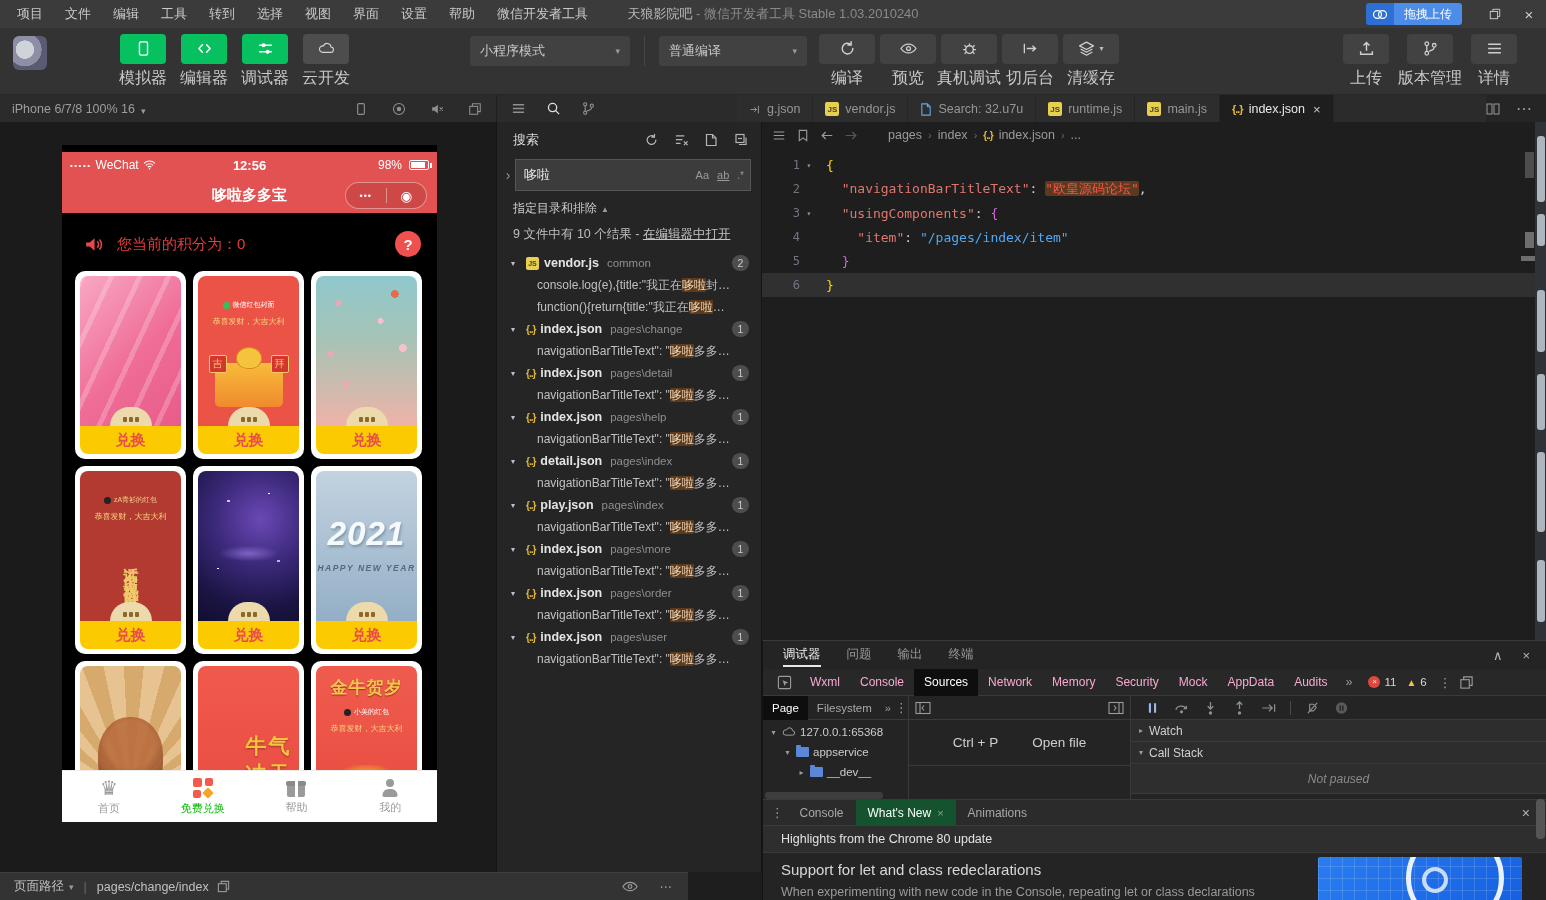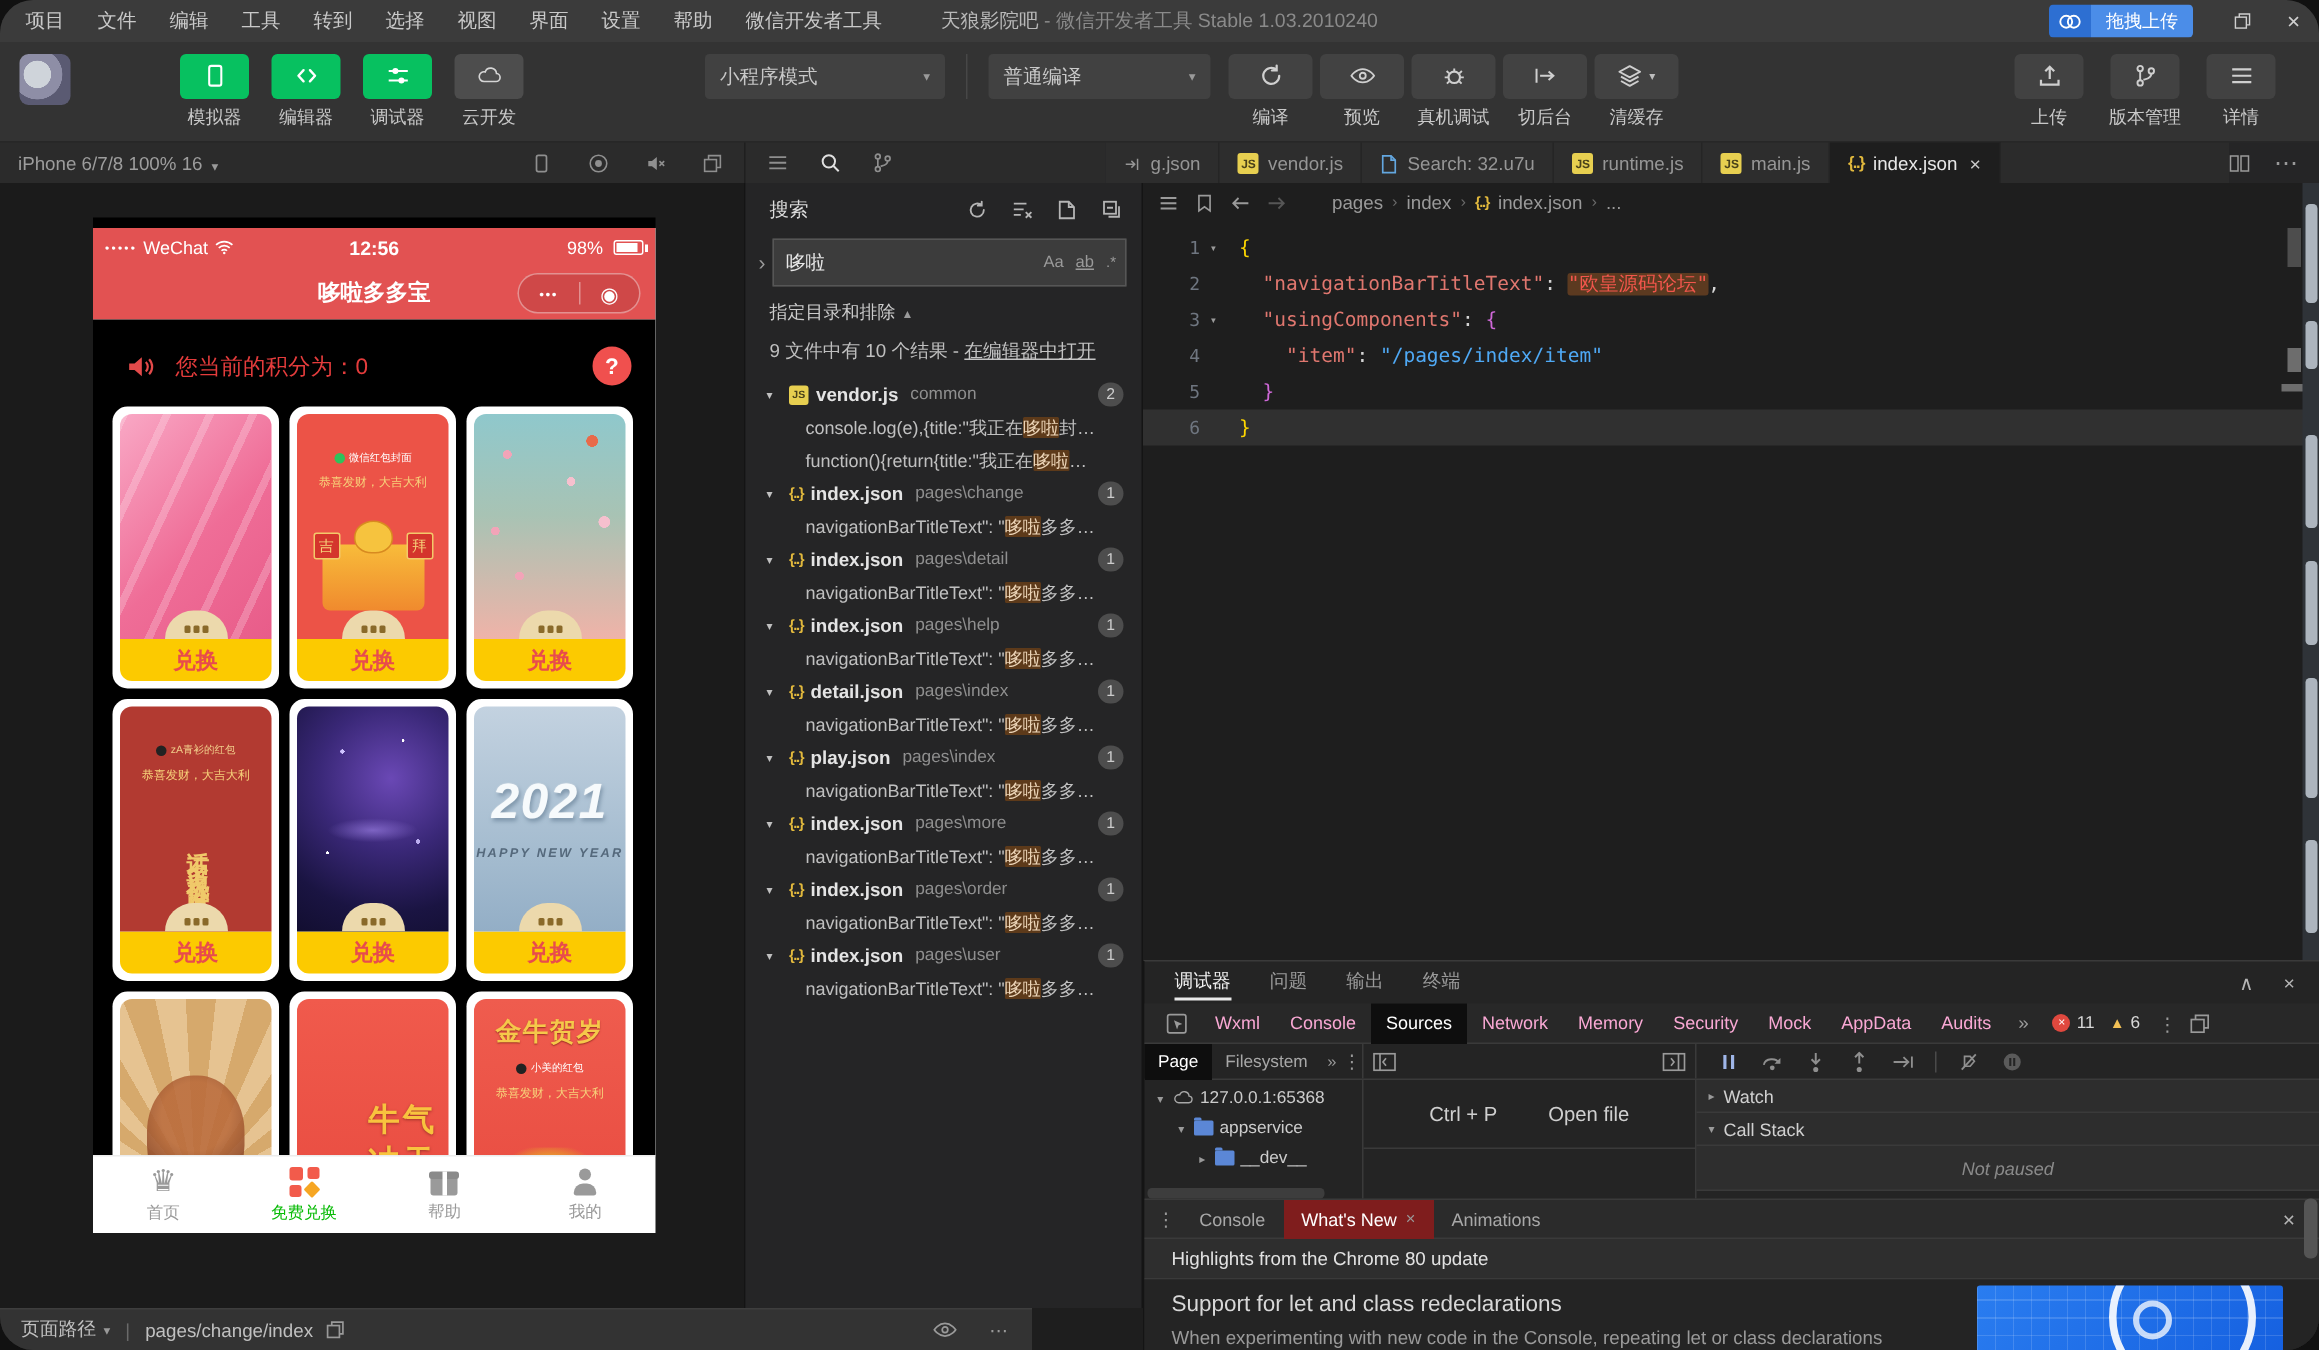--- a/index.html
+++ b/index.html
@@ -1,18 +1,18 @@
 <!DOCTYPE html>
 <html><head>
 <meta charset="utf-8">
 <style>
 *{margin:0;padding:0;box-sizing:border-box;}
 html,body{background:#111;}
 #app{position:relative;width:1546px;height:900px;background:#1e1e1e;overflow:hidden;
- font-family:"Liberation Sans",sans-serif;color:#ccc;border-radius:22px;-webkit-font-smoothing:antialiased;}
+ font-family:"Liberation Sans",sans-serif;color:#ccc;-webkit-font-smoothing:antialiased;}
 .ic svg{display:block;width:100%;height:100%;}
 .caret{font-size:9px;color:#9a9a9a;margin-left:6px;}
 
 
 .titlebar{position:absolute;top:0;left:0;width:1546px;height:28px;background:#3b3b3b;display:flex;align-items:center;}
 #menubar{display:flex;padding-left:6px;}
 .menu-item{padding:0 11px;line-height:28px;font-size:13px;color:#c9c9c9;cursor:default;}
 .title-text{position:absolute;left:50%;transform:translateX(-50%);font-size:13px;white-space:nowrap;}
 .tmain{color:#b9b9b9;} .tsub{color:#8a8a8a;}
 .win-controls{margin-left:auto;display:flex;align-items:center;height:28px;}
@@ -28,21 +28,21 @@
 .avatar{width:34px;height:34px;border-radius:6px;margin-left:13px;align-self:flex-start;margin-top:8px;
  background:radial-gradient(circle at 35% 40%,#cfd4da 0 30%,#8e8ea6 31% 55%,#5a5a72 56% 100%);}
 #mode-group{display:flex;gap:9px;margin-left:70px;}
 #action-group{display:flex;gap:9px;margin-left:14px;}
 #right-group{display:flex;gap:12px;margin-left:auto;margin-right:26px;}
 .tb-btn{display:flex;flex-direction:column;align-items:center;width:52px;}
 .tb-ic{width:46px;height:30px;border-radius:4px;display:flex;align-items:center;justify-content:center;color:#fff;}
 .tb-ic svg{width:17px;height:17px;}
 .tb-ic.wide{width:56px;}
 .green{background:#07c160;} .grayb{background:#4d4d4d;color:#d5d5d5;} .dark{background:#424242;color:#cfcfcf;}
-.tb-label{font-size:12px;color:#c9c9c9;margin-top:4px;white-space:nowrap;}
+.tb-label{font-size:16px;color:#c9c9c9;margin-top:4px;white-space:nowrap;}
 .mini-caret{font-size:8px;margin-left:4px;color:#bdbdbd;}
 .dd{height:30px;background:#414141;border-radius:3px;color:#c8c8c8;font-size:13px;display:flex;align-items:center;
  justify-content:space-between;padding:0 10px;align-self:flex-start;margin-top:8px;}
 .dd1{width:160px;margin-left:118px;}
 .dd2{width:148px;}
 .vsep{width:1px;height:30px;background:#474747;margin:0 14px;align-self:flex-start;margin-top:8px;}
 
 
 .subbar{position:absolute;top:94px;left:0;width:1546px;height:28px;background:#2b2b2b;display:flex;border-top:1px solid #272727;}
 .sim-head{width:497px;display:flex;align-items:center;font-size:12.5px;color:#9d9d9d;border-right:1px solid #1f1f1f;}
@@ -269,21 +269,21 @@
  padding-left:8px;font-size:12px;color:#d0d0d0;}
 .sec-head .tw{font-size:8px;color:#9a9a9a;}
 .callstack-body{height:30px;background:#2e2e2e;display:flex;align-items:center;justify-content:center;
  color:#8a8a8a;font-style:italic;font-size:12px;border-bottom:1px solid #3a3a3a;}
 
 
 .drawer{height:102px;border-top:1px solid #3a3a3a;}
 .drawer-tabs{height:26px;background:#2b2b2b;display:flex;align-items:center;border-bottom:1px solid #3a3a3a;}
 .drawer-tabs .dt-dots{margin:0 4px 0 8px;}
 .dr-tab{padding:0 12px;height:26px;line-height:26px;font-size:12px;color:#a8a8a8;display:flex;align-items:center;gap:6px;}
-.dr-tab.on{background:#7f1d1d;color:#fff;}
+.dr-tab.on{background:#14532d;color:#fff;}
 .dr-tab .x{font-size:11px;color:#9a9a9a;}
 .dr-close{margin-left:auto;padding-right:16px;color:#b5b5b5;font-size:14px;}
 .drawer-head{height:27px;background:#2e2e2e;border-bottom:1px solid #3a3a3a;display:flex;align-items:center;
  padding-left:18px;font-size:12.5px;color:#e2e2e2;}
 .drawer-body{position:relative;height:48px;background:#242424;padding:8px 0 0 18px;}
 .article-title{font-size:15px;color:#d8d8d8;}
 .article-body{font-size:12.5px;color:#9a9a9a;margin-top:7px;width:560px;}
 .promo{position:absolute;right:24px;top:4px;width:204px;height:46px;border-radius:2px;overflow:hidden;
  background:linear-gradient(135deg,#2a7df0,#1560e0);}
 .promo::before{content:"";position:absolute;inset:0;background:

